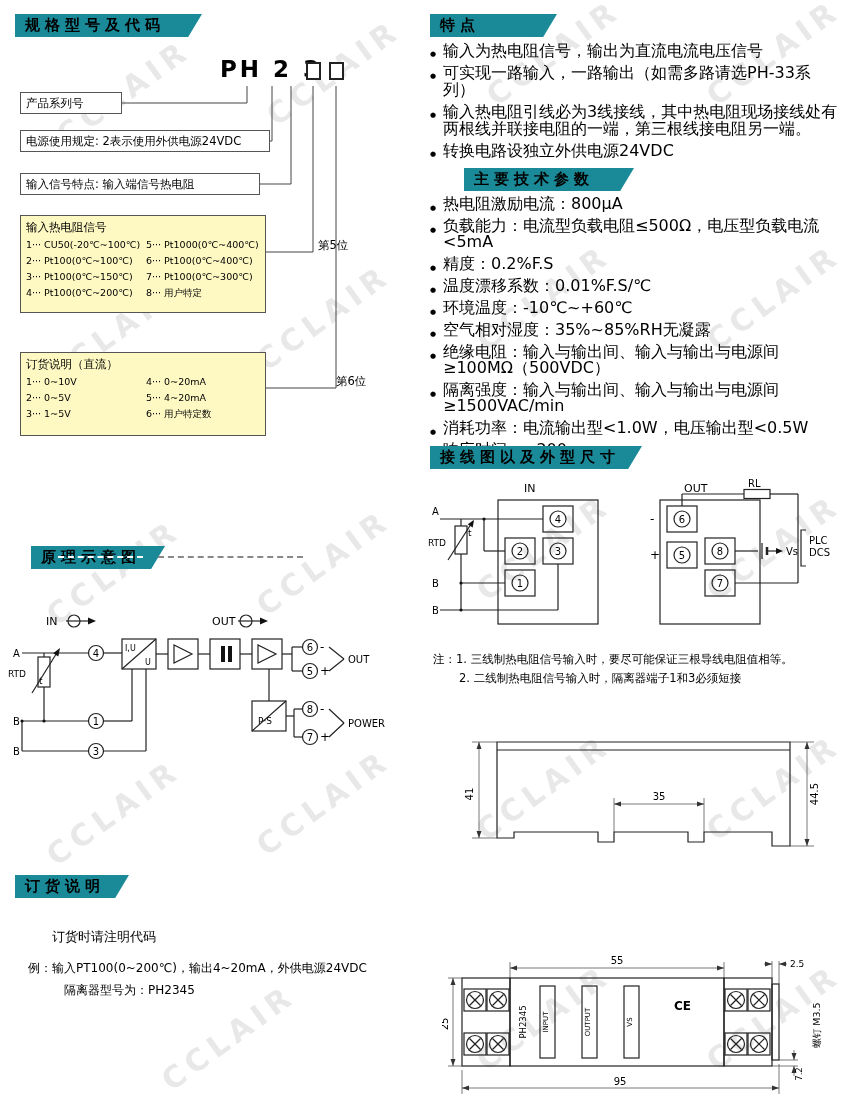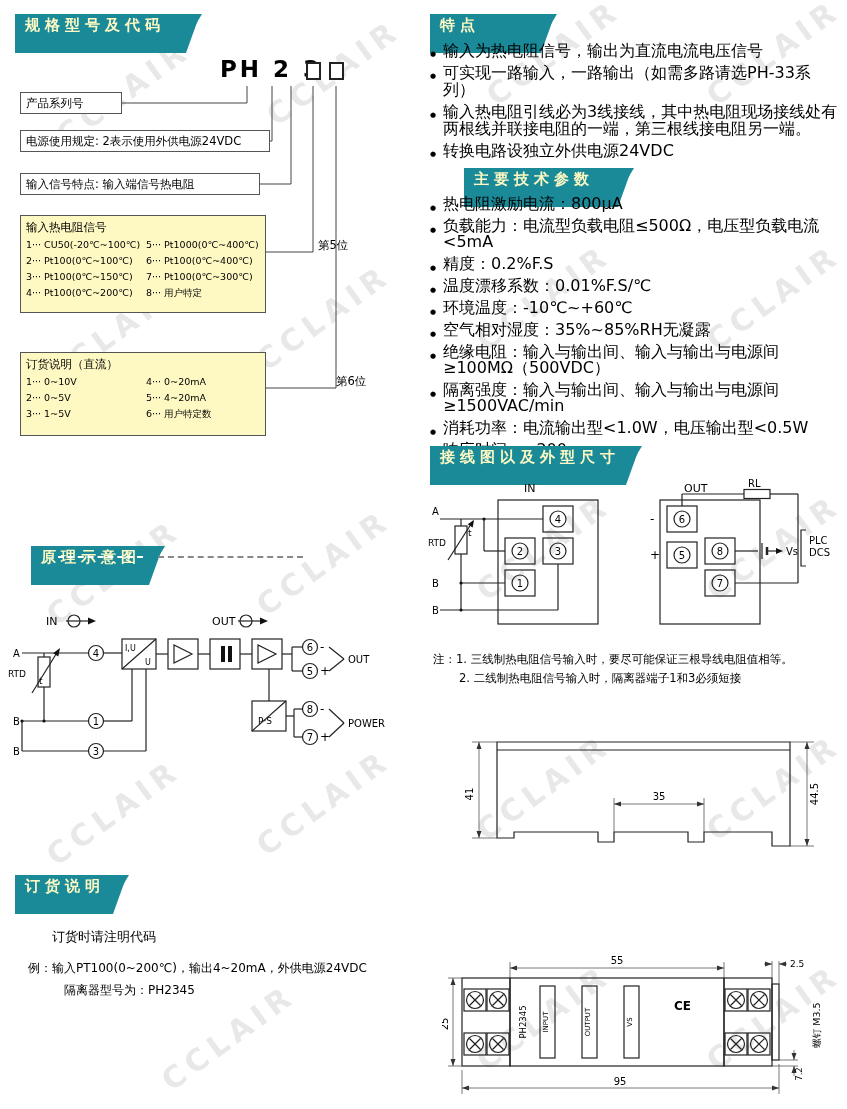--- a/index.html
+++ b/index.html
@@ -4,22 +4,22 @@
 <style>
   * { margin:0; padding:0; box-sizing:border-box; }
   html,body { background:#fff; }
   body { font-family:"DejaVu Sans","Liberation Sans",sans-serif; color:#000; }
   .page { position:relative; width:847px; height:1109px; background:#fff; overflow:hidden; }
   .abs { position:absolute; }
   .wm { position:absolute; font-size:30px; font-weight:bold; letter-spacing:6px;
         color:var(--watermark,#d6d6d6); opacity:.55; transform:rotate(-36deg);
         white-space:nowrap; pointer-events:none; }
   .banner { position:absolute; height:23px; white-space:nowrap; }
-  .bmain { display:inline-block; height:39px; line-height:23px; background:var(--banner,#1a8a99);
-           color:#fef9c3; font-size:15px; font-weight:bold; letter-spacing:5px; padding-left:10px;
+  .bmain { display:inline-block; height:23px; line-height:23px; background:var(--banner,#1a8a99);
+           color:#000000; font-size:15px; font-weight:bold; letter-spacing:5px; padding-left:10px;
            clip-path:polygon(0 0,100% 0,calc(100% - 14px) 100%,0 100%); vertical-align:top; }
   .btail { display:inline-block; width:9px; height:23px; background:var(--banner,#1a8a99);
            margin-left:-7px; transform:skewX(-31deg); transform-origin:0 0; vertical-align:top; }
   .cbox { position:absolute; border:1px solid #555; font-size:11.5px; display:flex;
           align-items:center; padding:0 5px; white-space:nowrap; background:#fff; }
   .listbox { position:absolute; border:1px solid #555; padding:4px 5px; background:#fef9c3; }
   .lb-title { font-size:11.5px; margin-bottom:2px; }
   .lb-grid { display:grid; grid-template-columns:120px 1fr; font-size:9.5px; line-height:16px; white-space:nowrap; }
   .postag { position:absolute; font-size:11.5px; white-space:nowrap; }
   .model { position:absolute; font-size:23px; font-weight:bold; letter-spacing:3px; white-space:nowrap; }

